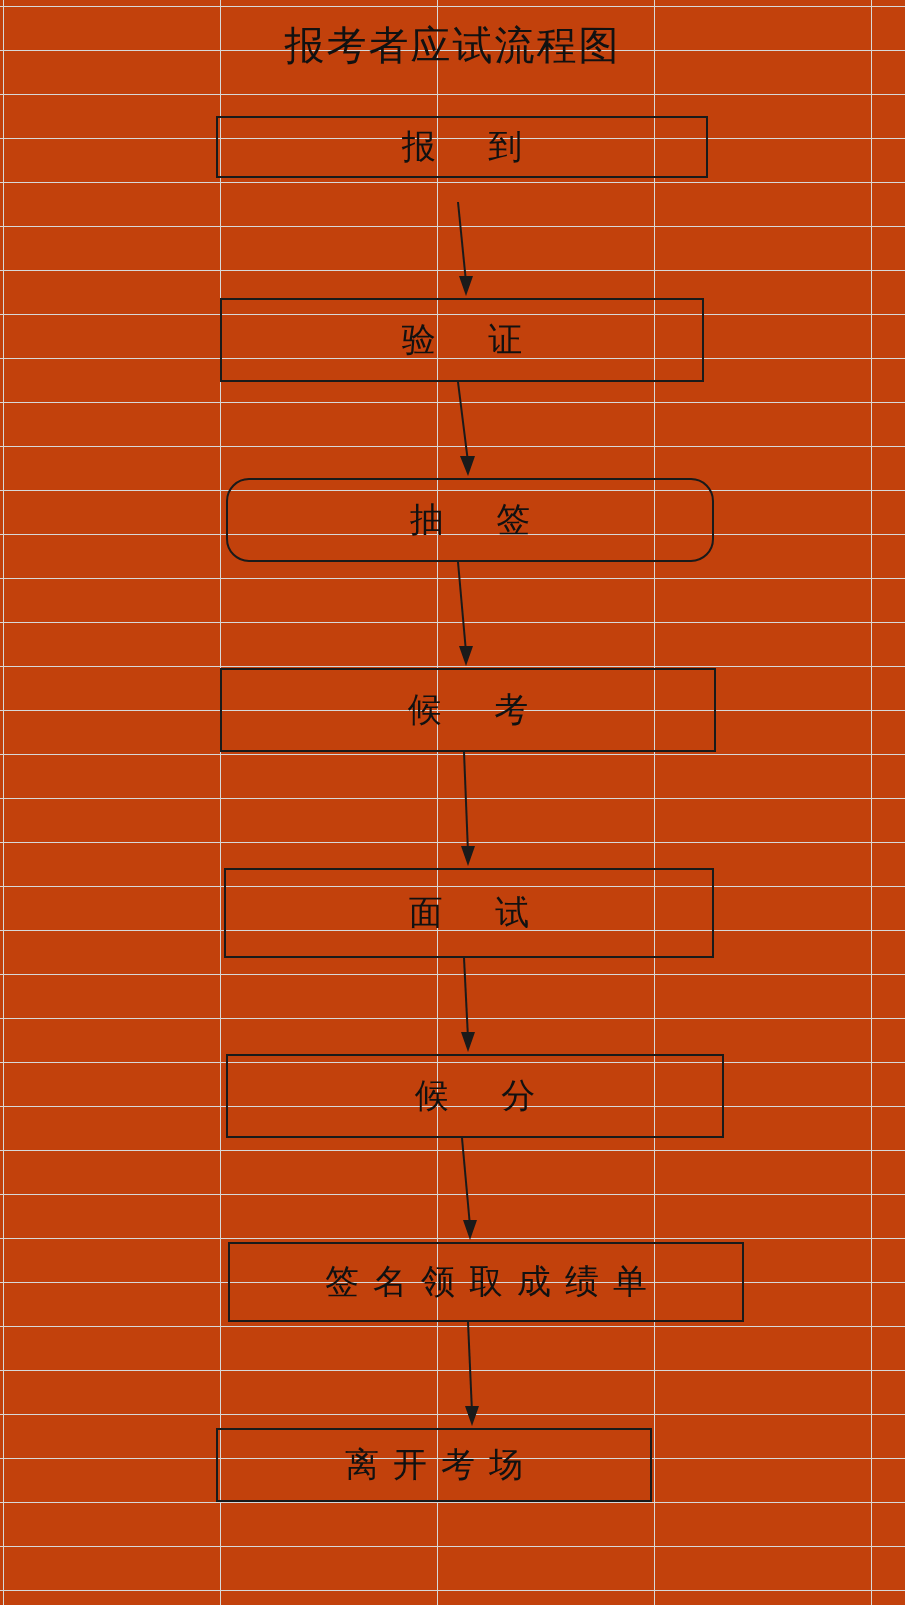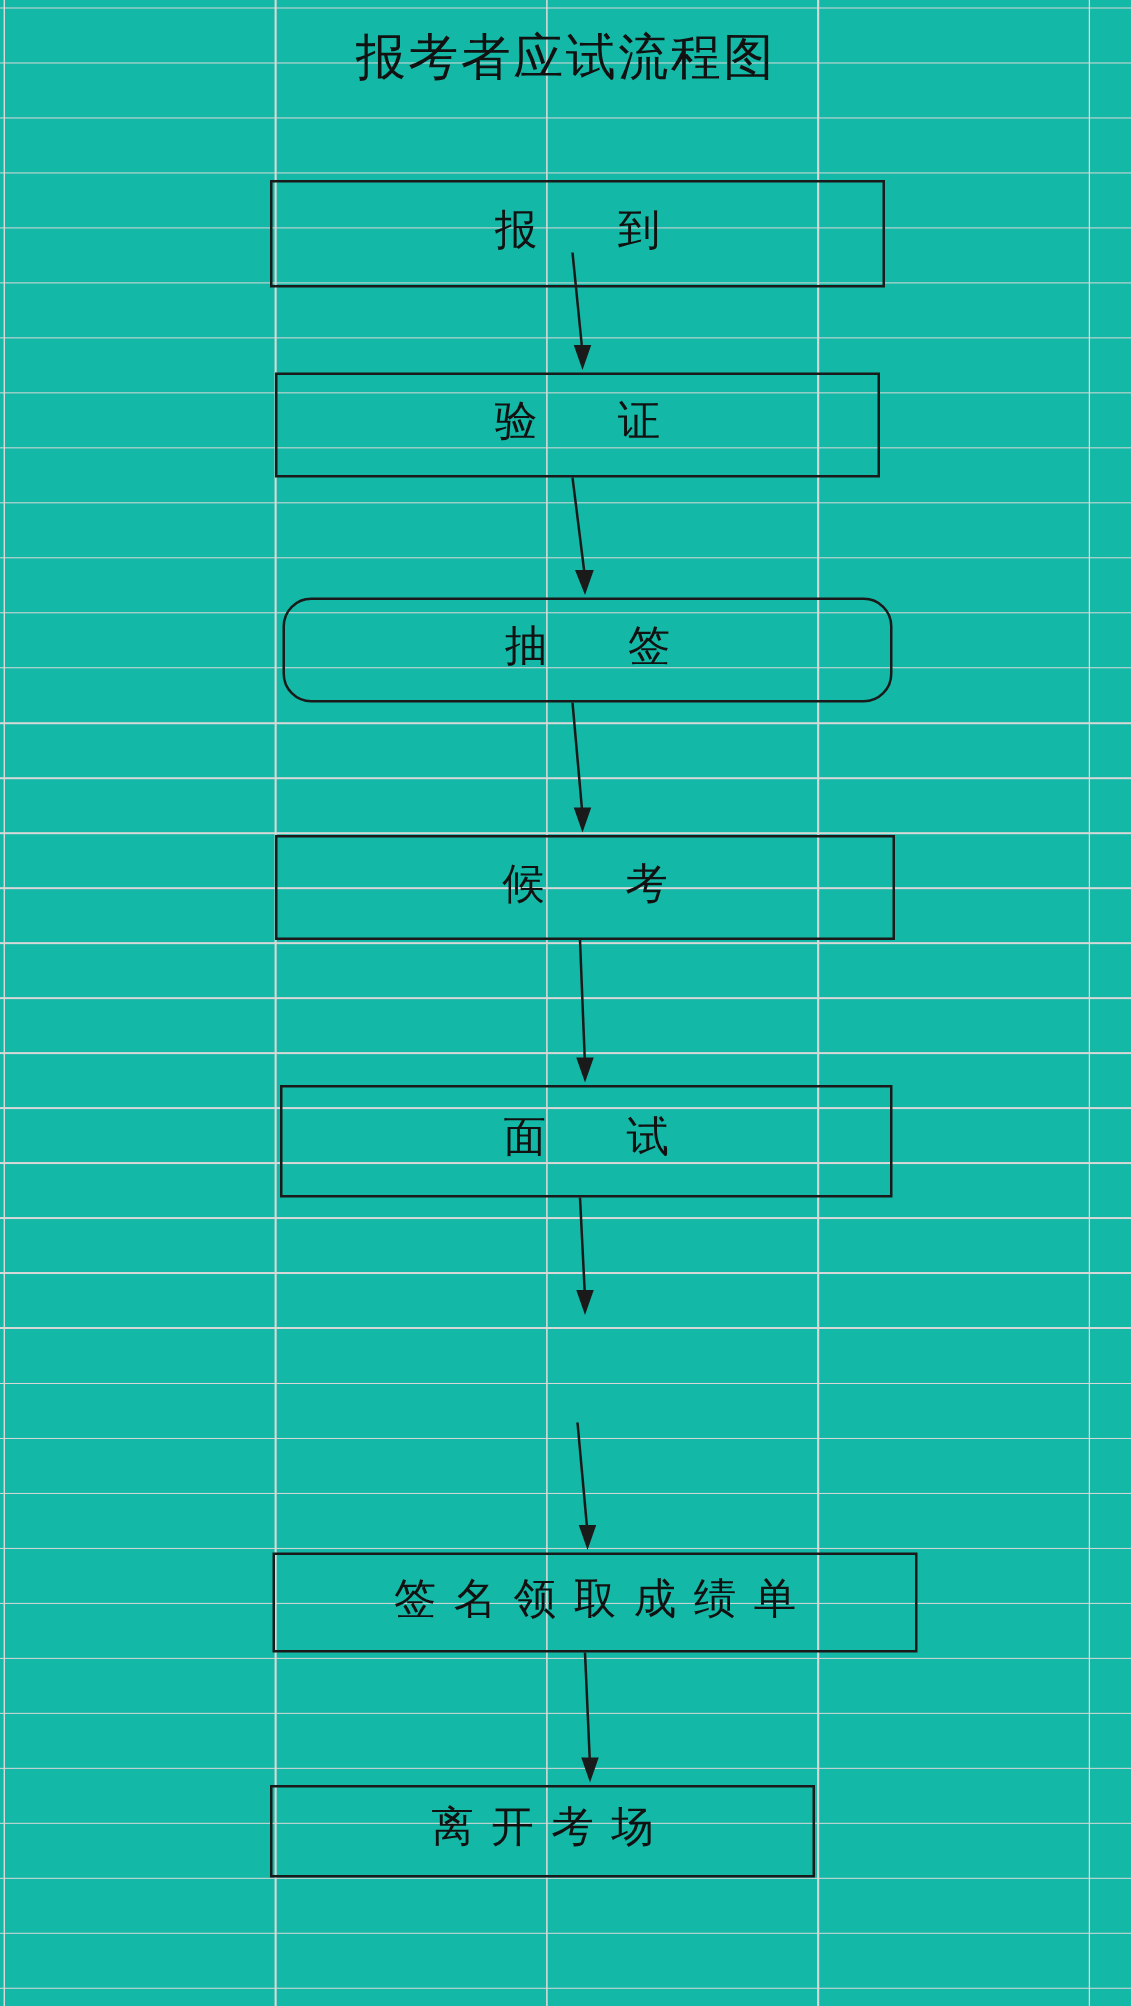--- a/index.html
+++ b/index.html
@@ -4,23 +4,23 @@
 <style>
   html, body {
     margin: 0;
     padding: 0;
     background: #ffffff;
   }
   #page {
     position: relative;
     width: 905px;
     height: 1605px;
-    background: #14b8a6;
+    background: #c2410c;
     overflow: hidden;
-    font-family: Liberation Mono, monospace;
+    font-family: Liberation Serif, serif;
   }
   
   #grid-bg {
     position: absolute;
     inset: 0;
     background-image:
       repeating-linear-gradient(to bottom, #d8d8d8 0px, #d8d8d8 1px, transparent 1px, transparent 44px),
       repeating-linear-gradient(to right, #d8d8d8 0px, #d8d8d8 1px, transparent 1px, transparent 217px);
     background-position: 0 6px, 3px 0;
     pointer-events: none;
@@ -85,32 +85,33 @@
   <div id="grid-bg-extra">
     <i style="left:3px"></i>
     <i style="left:220px"></i>
     <i style="left:437px"></i>
     <i style="left:654px"></i>
     <i style="left:871px"></i>
   </div>
 
   <div id="title">报考者应试流程图</div>
 
-  <div class="node sp1" style="left:216px; top:116px; width:492px; height:86px;margin-top:28px;">报 到</div>
+  <div class="node sp1" style="left:216px; top:116px; width:492px; height:62px;">报 到</div>
 
   <div class="node sp1" style="left:220px; top:298px; width:484px; height:84px;">验 证</div>
 
   <div class="node sp1" style="left:226px; top:478px; width:488px; height:84px;border-radius:23px;">抽 签</div>
 
   <div class="node sp1" style="left:224px; top:868px; width:490px; height:90px;">面 试</div>
 
   <div class="node sp1" style="left:220px; top:668px; width:496px; height:84px;">候 考</div>
 
+  <div class="node sp1" style="left:226px; top:1054px; width:498px; height:84px;">候 分</div>
 
-  <div class="node sp2" style="left:218px; top:1242px; width:516px; height:80px;">签名领取成绩单</div>
+  <div class="node sp2" style="left:228px; top:1242px; width:516px; height:80px;">签名领取成绩单</div>
 
   <div class="node sp2" style="left:216px; top:1428px; width:436px; height:74px;">离开考场</div>
 
   <div class="arrow" style="left:440px; top:202px;">
     <svg width="50" height="96">
       <line x1="18" y1="0" x2="26" y2="80" stroke="#1a1a1a" stroke-width="2"></line>
       <polygon points="26,94 19,74 33,74" fill="#1a1a1a"></polygon>
     </svg>
   </div>
 

